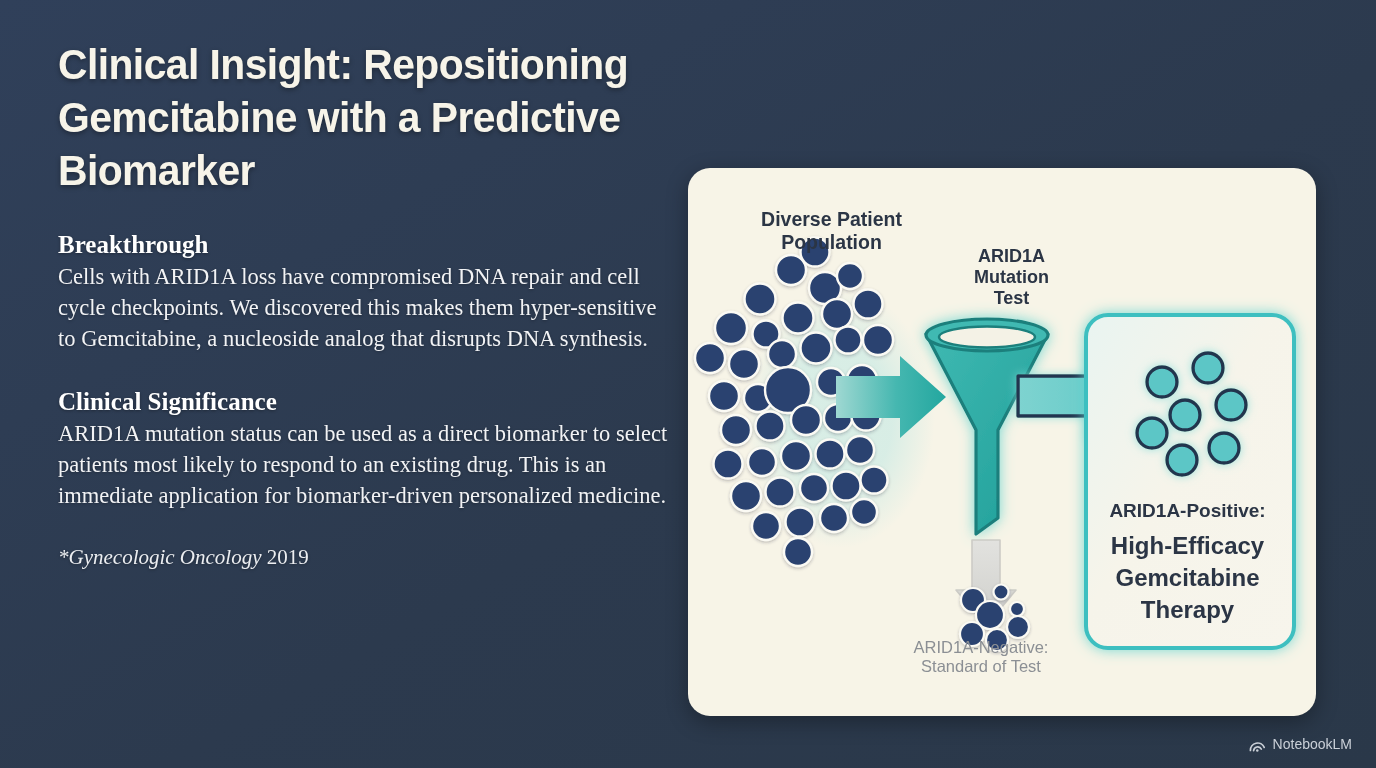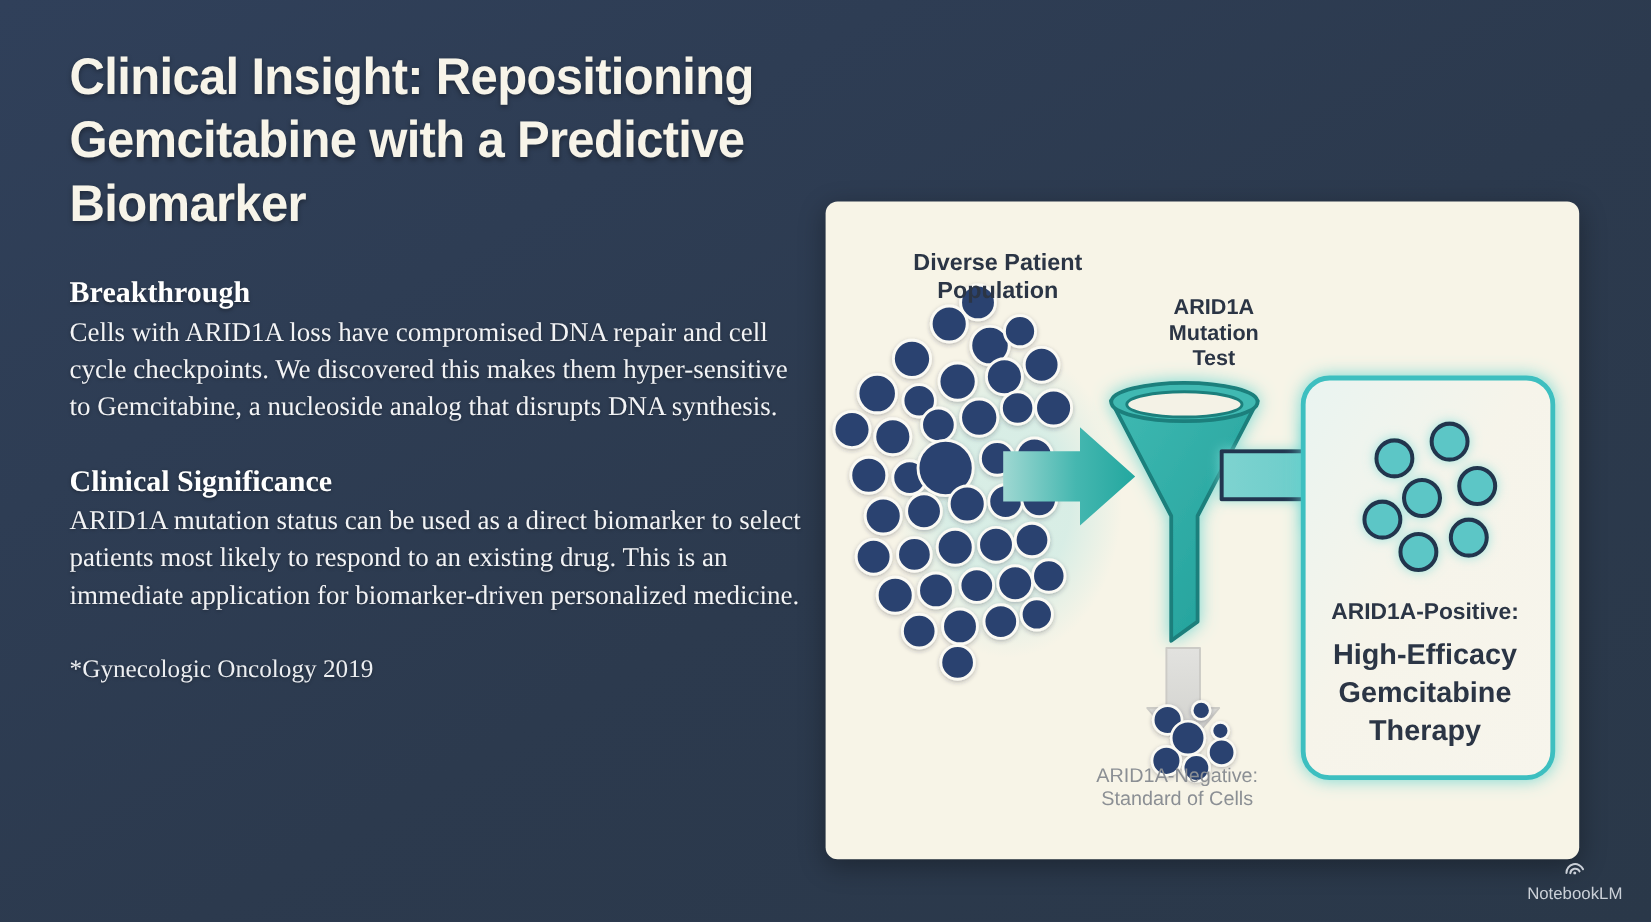--- a/index.html
+++ b/index.html
@@ -49,28 +49,28 @@
     margin-top:1px;
   }
   #target-sec { margin-top:20px; }
   #cite {
     margin-top:34px;
     font-family:"Liberation Serif", serif;
     font-size:21px;
     color:#eceef1;
     text-shadow:0 1px 3px rgba(0,0,0,.3);
   }
-  #cite .ital { }
+  #cite .ital { font-style:italic; }
 
   
   #panel {
     position:absolute; left:688px; top:168px;
     width:628px; height:548px;
     background:#f7f4e7;
-    border-radius:10px;
+    border-radius:22px;
     box-shadow:0 6px 22px rgba(0,0,0,.32);
     overflow:hidden;
   }
   #panel svg { display:block; width:628px; height:548px; }
 
   
   .dlabel {
     position:absolute;
     font-family:"Liberation Sans", sans-serif;
     font-weight:bold;
@@ -92,21 +92,20 @@
     left:382px; top:362px; width:235px; font-size:24px; line-height:1.34;
   }
 
   
   #watermark {
     position:absolute; right:24px; bottom:16px;
     display:flex; align-items:center; gap:7px;
     color:#d8dde4; font-size:14px;
     font-family:"Liberation Sans", sans-serif;
     opacity:.92;
-    flex-direction:column;
   }
   #watermark svg { display:block; }
 </style>
 </head>
 <body>
 
 <div id="slide">
 
   <div id="left">
 
@@ -270,21 +269,21 @@
         </g>
       </g>
     </svg>
 
     <div class="dlabel" id="lbl-population">Diverse Patient
 Population</div>
     <div class="dlabel" id="lbl-test">ARID1A
 Mutation
 Test</div>
     <div class="dlabel" id="lbl-negative">ARID1A-Negative:
-Standard of Cells</div>
+Standard of Test</div>
     <div class="dlabel" id="lbl-positive-title">ARID1A-Positive:</div>
     <div class="dlabel" id="lbl-positive-body">High-Efficacy
 Gemcitabine
 Therapy</div>
   </div>
 
   <div id="watermark">
     <span>
       <svg width="17" height="15" viewBox="0 0 17 15" aria-hidden="true">
         <path d="M1.4 13.4 A7.2 7.2 0 0 1 15.2 10.4" fill="none" stroke="#d8dde4" stroke-width="1.7" stroke-linecap="round"></path>

